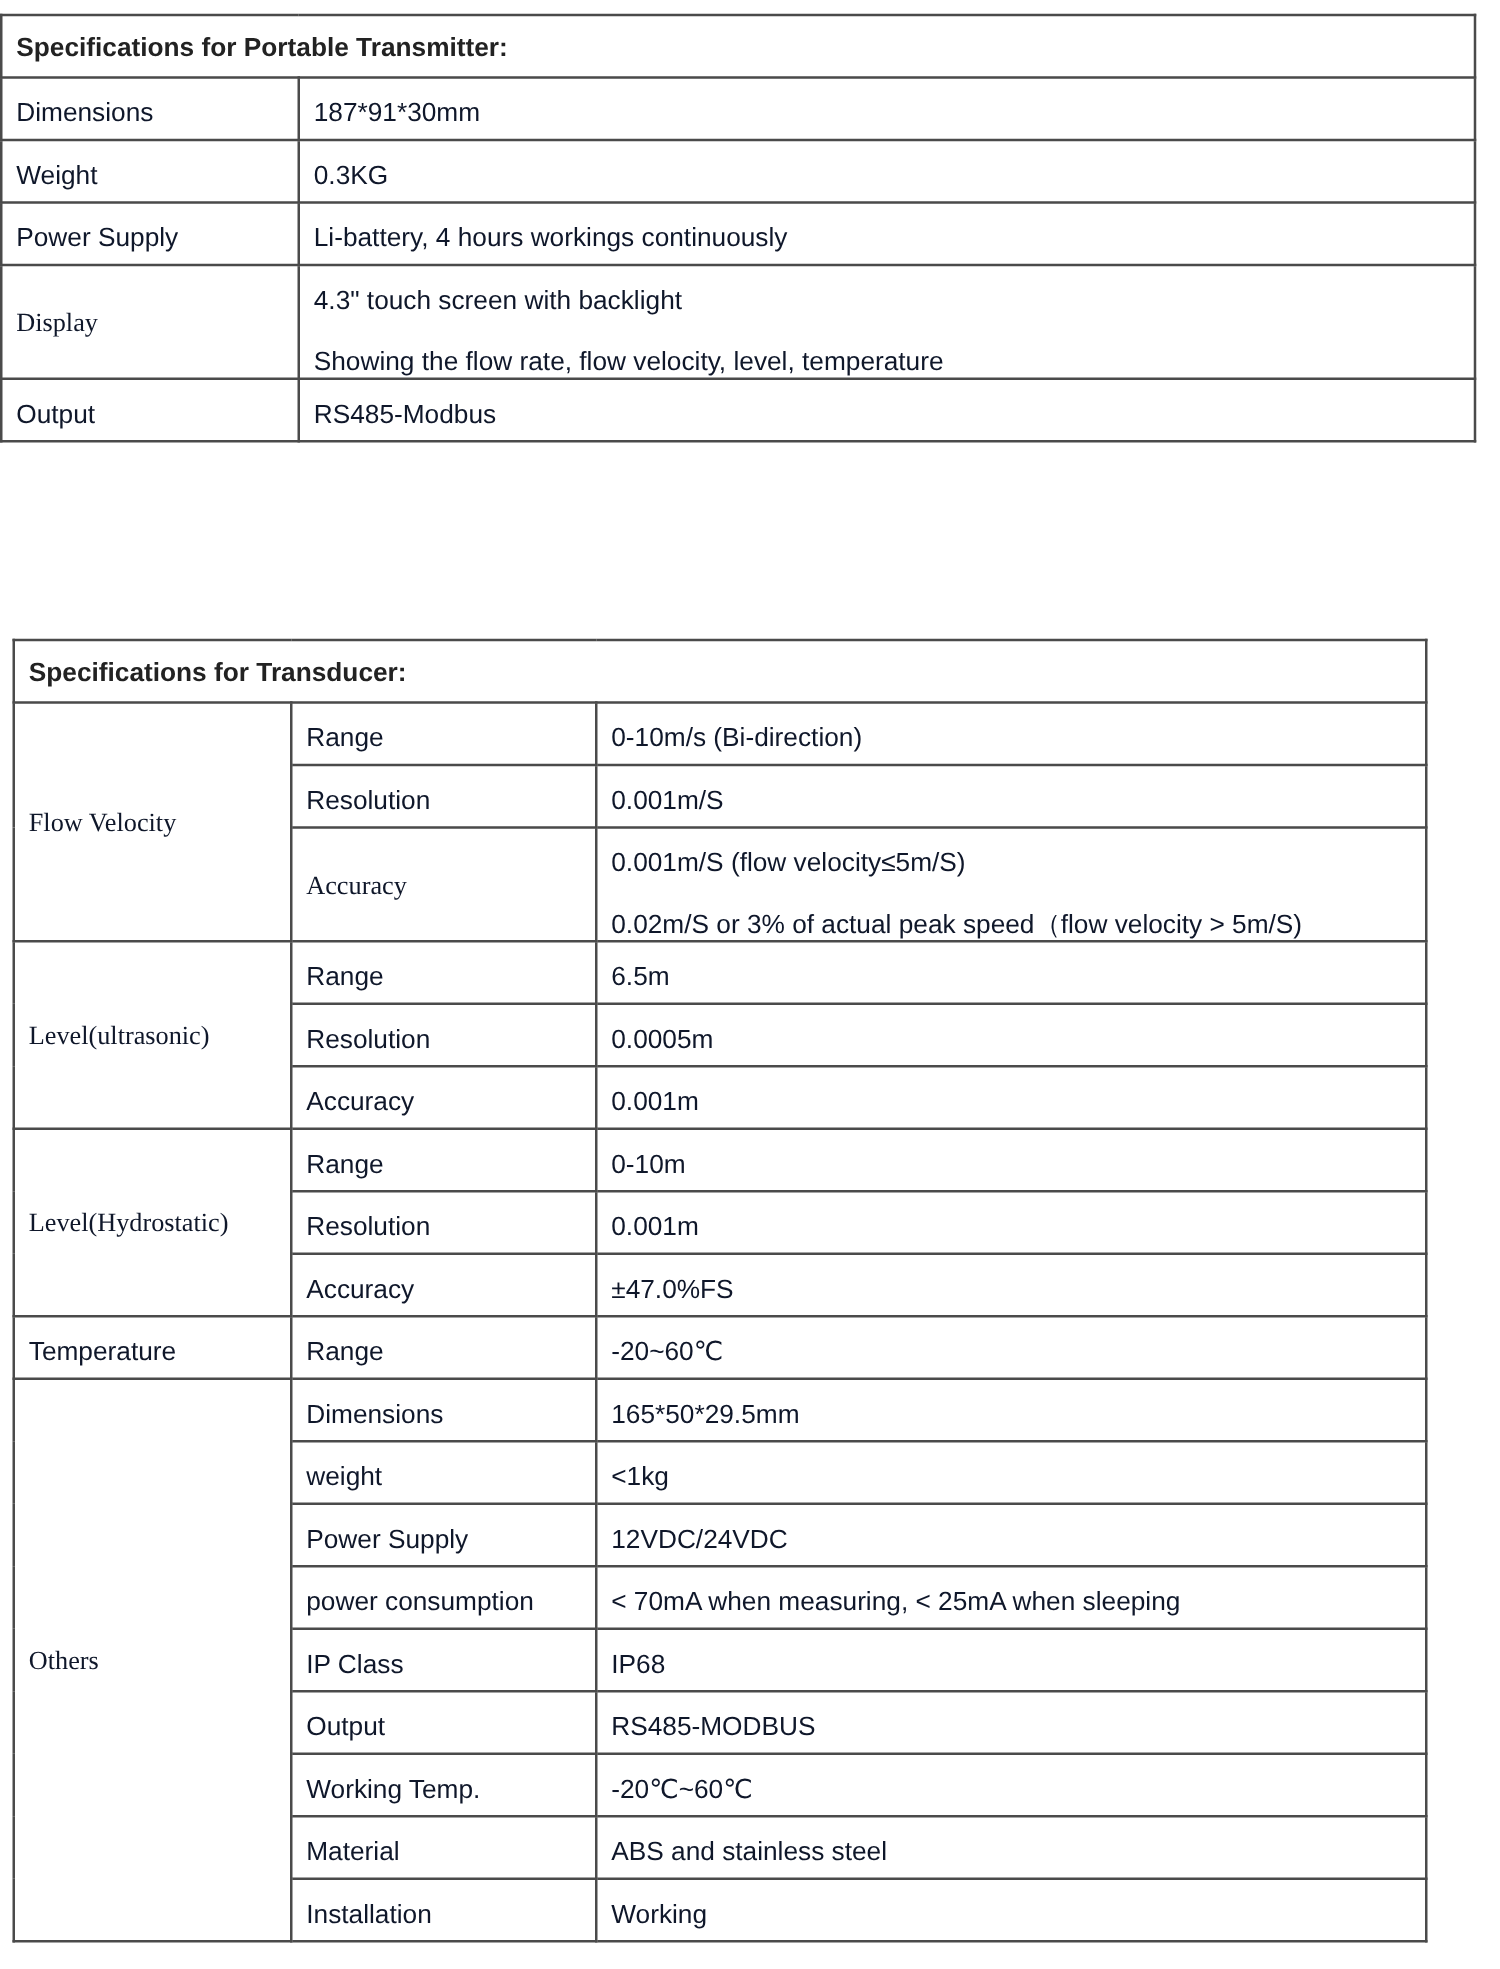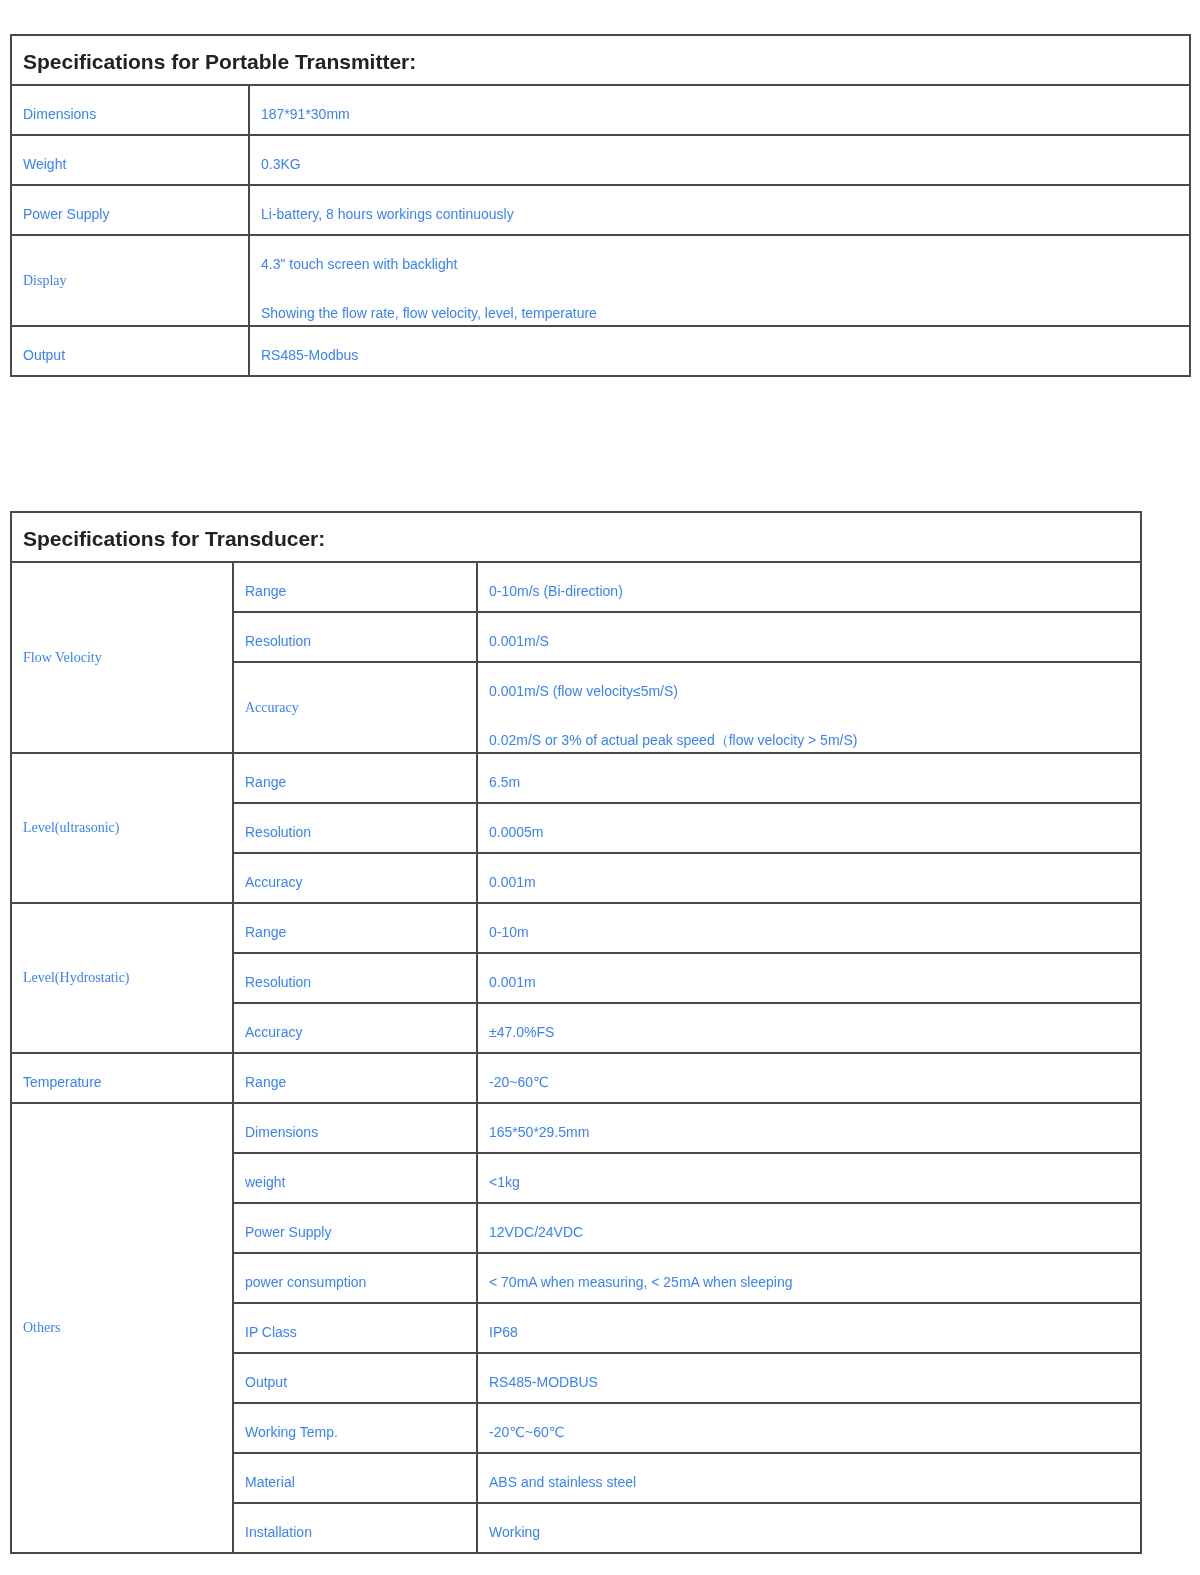--- a/index.html
+++ b/index.html
@@ -1,22 +1,22 @@
 <!DOCTYPE html>
 <html><head>
 <meta charset="utf-8">
 <style>
   html, body { margin: 0; padding: 0; background: #ffffff; }
   body { width: 1200px; height: 1575px; position: relative; font-family: "Liberation Sans", "DejaVu Sans", sans-serif; color: #333; }
   table.spec { position: absolute; border-collapse: collapse; table-layout: fixed; }
-  table.spec td { border: 2px solid #4a4a4a; padding: 0 0 0 11px; vertical-align: top; font-size: 14px; line-height: 24px; color: #3b82f6; box-sizing: border-box; }
+  table.spec td { border: 2px solid #4a4a4a; padding: 0 0 0 11px; vertical-align: top; font-size: 21px; line-height: 24px; color: #0f172a; box-sizing: border-box; }
   table.spec td.title { font-weight: bold; color: #222; font-size: 21px; padding-top: 14px; height: 50px; }
   table.spec td.cell { padding-top: 16px; height: 50px; }
   table.spec td.mid { vertical-align: middle; padding-top: 0; font-family: Liberation Serif, serif; }
-  #t1 { left: 10px; top: 11px; width: 1181px; margin-top: 23px; }
+  #t1 { left: 0; top: 11px; width: 1181px; }
   #t2 { left: 10px; top: 511px; width: 1132px; }
   .line2 { display: block; margin-top: 25px; }
   .tall { height: 98px; }
 </style>
 </head>
 <body>
 
 <table class="spec" id="t1">
   <colgroup>
       <col style="width:238px">
@@ -29,21 +29,21 @@
   <tr>
     <td class="cell">Dimensions</td>
     <td class="cell">187*91*30mm</td>
   </tr>
   <tr>
     <td class="cell">Weight</td>
     <td class="cell">0.3KG</td>
   </tr>
   <tr>
     <td class="cell">Power Supply</td>
-    <td class="cell">Li-battery, 8 hours workings continuously</td>
+    <td class="cell">Li-battery, 4 hours workings continuously</td>
   </tr>
   <tr>
     <td class="cell mid tall">Display</td>
     <td class="cell tall">
       <span>4.3" touch screen with backlight</span>
       <span class="line2">Showing the flow rate, flow velocity, level, temperature</span>
     </td>
   </tr>
   <tr>
     <td class="cell">Output</td>

